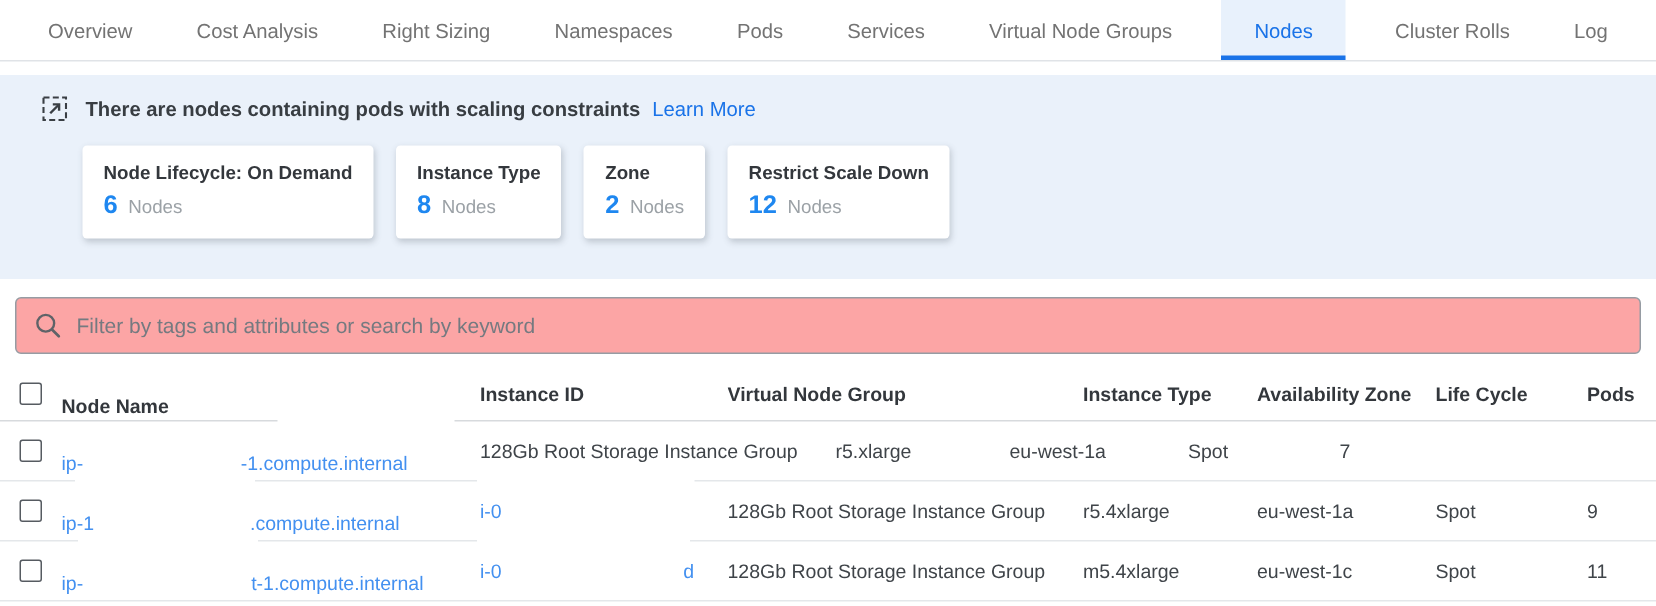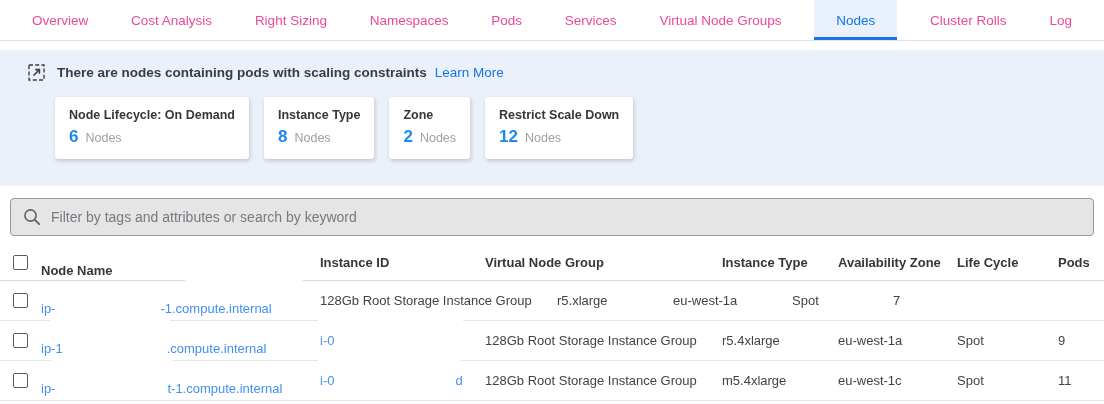--- a/index.html
+++ b/index.html
@@ -2,42 +2,42 @@
 <html><head>
 <meta charset="utf-8">
 <style>
   * { margin:0; padding:0; box-sizing:border-box; }
   html,body { width:1104px; height:404px; overflow:hidden; background:#fff;
     font-family:"Liberation Sans", sans-serif; -webkit-font-smoothing:antialiased; }
 
   
   .tabbar { display:flex; align-items:stretch; height:41px; border-bottom:1px solid #e0e3e7;
     padding:0 22px; justify-content:space-between; }
-  .tab { display:flex; align-items:center; padding:0 10px; font-size:13.5px; color:#ec4899;
+  .tab { display:flex; align-items:center; padding:0 10px; font-size:13.5px; color:#737373;
     cursor:pointer; white-space:nowrap; border-bottom:3px solid transparent; padding-top:3px; }
   .tab.active { color:#1a73e8; background:#e8f1fc; border-bottom:3px solid #1a73e8; padding-left:22px; padding-right:22px; }
 
   
   .banner { margin-top:9px; height:136px; background:#eaf1fa; padding:14px 0 0 28px; }
   .banner-row { display:flex; align-items:center; }
   .banner-icon { width:17px; height:17px; margin-right:12px; display:inline-flex; }
   .banner-msg { font-size:13.5px; font-weight:700; color:#383d42; }
   .banner-link { font-size:13.5px; color:#1a73e8; margin-left:8px; cursor:pointer; }
 
   .cards { display:flex; gap:15px; margin:16px 0 0 27px; }
   .card { background:#fff; height:62px; border-radius:3px; padding:11px 14px 0 14px;
     box-shadow:1px 2px 4px rgba(80,90,100,.28); cursor:pointer; }
   .card-title { font-size:12.5px; font-weight:700; color:#33373c; white-space:nowrap; }
   .card-count { margin-top:5px; display:flex; align-items:baseline; gap:7px; }
   .card-num { font-size:17px; font-weight:700; color:#1e87f0; }
   .card-unit { font-size:12.5px; color:#9ba1a6; }
 
   
   .search { margin:12px 10px 0 10px; height:38px; border:1px solid #969ca3; border-radius:4px;
-    display:flex; align-items:center; padding:0 12px; background:#e5e5e5; }
+    display:flex; align-items:center; padding:0 12px; background:#fca5a5; }
   .search svg { flex:0 0 auto; margin-right:10px; }
   .search input { border:none; outline:none; flex:1; font-size:14px; color:#3c4146;
     font-family:"Liberation Sans", sans-serif; background:transparent; }
   .search input::placeholder { color:#757a80; opacity:1; }
 
   
   .table-wrap { margin-top:9px; position:relative; }
   .thead, .trow { display:flex; align-items:center; padding-left:13px; }
   .thead { height:36px; border-bottom:1px solid #d7dadd; font-size:13px; font-weight:700; color:#33373c; }
   .trow { height:40px; border-bottom:1px solid #e4e7ea; font-size:13px; color:#3f4449; }

